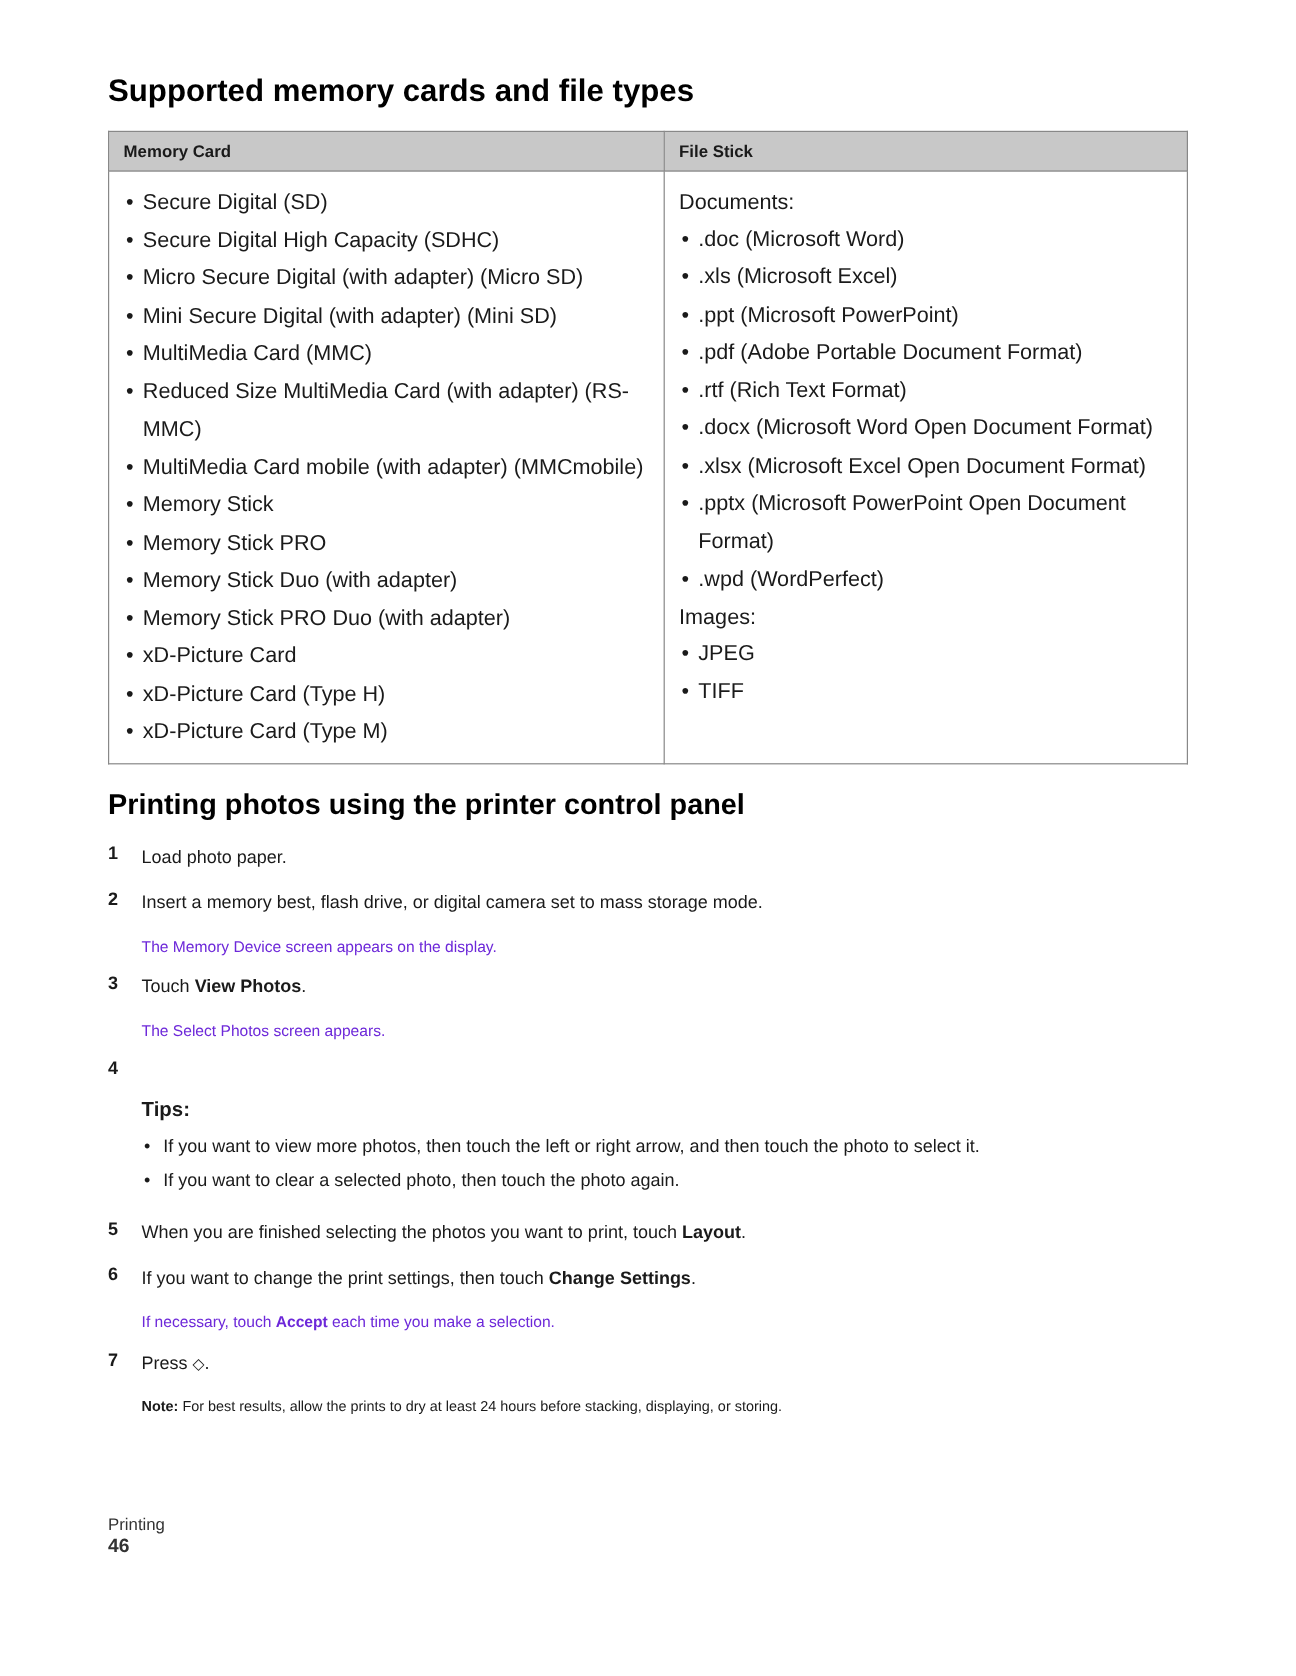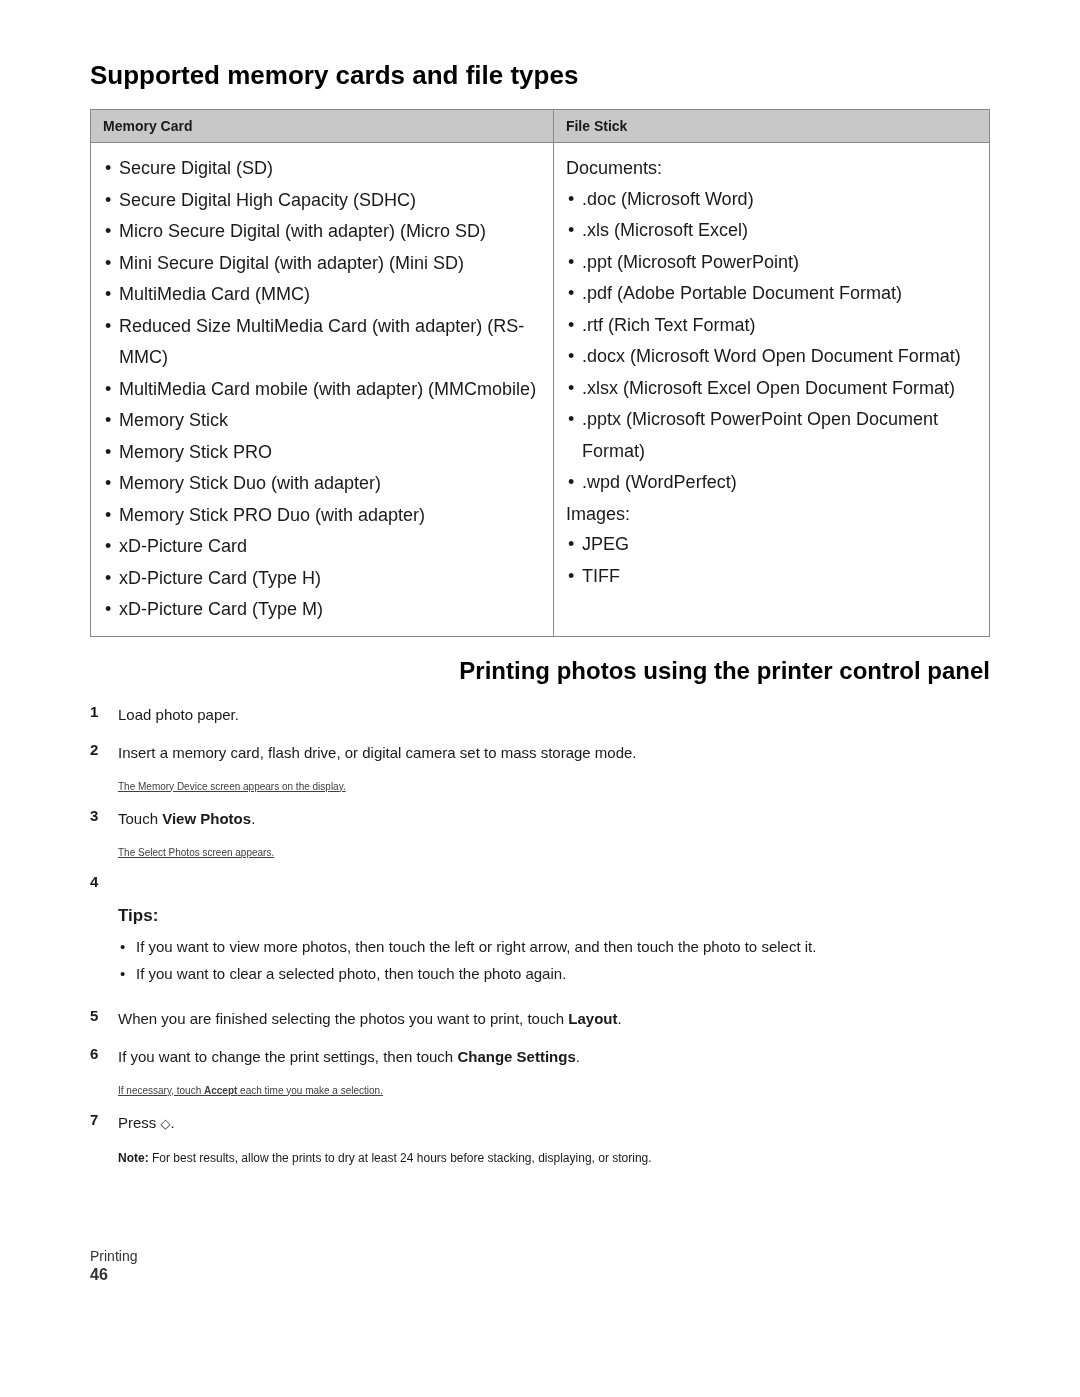--- a/index.html
+++ b/index.html
@@ -23,21 +23,20 @@
       font-weight: bold;
       margin-bottom: 18px;
       color: #000;
     }
 
     h2.section-title {
       font-size: 24px;
       font-weight: bold;
       margin-bottom: 18px;
       color: #000;
-      text-align: right;
     }
 
     
     .memory-table {
       width: 100%;
       border-collapse: collapse;
       margin-bottom: 20px;
       border: 1px solid #888;
     }
 
@@ -96,24 +95,23 @@
     }
 
     .step-content {
       font-size: 15px;
       line-height: 1.6;
     }
 
     .step-sub {
       margin-left: 28px;
       margin-bottom: 12px;
-      font-size: 10px;
+      font-size: 13px;
       line-height: 1.6;
-      color: #404040;
-      text-decoration: underline;
+      color: #6d28d9;
     }
 
     
     .tips-section {
       margin: 16px 0 20px 28px;
     }
 
     .tips-title {
       font-size: 17px;
       font-weight: bold;
@@ -230,21 +228,21 @@
 
 <div class="steps-section">
 
   <div class="step">
     <span class="step-number">1</span>
     <span class="step-content">Load photo paper.</span>
   </div>
 
   <div class="step">
     <span class="step-number">2</span>
-    <span class="step-content">Insert a memory card, flash drive, or digital camera set to mass storage mode.</span>
+    <span class="step-content">Insert a memory best, flash drive, or digital camera set to mass storage mode.</span>
   </div>
   <div class="step-sub">The Memory Device screen appears on the display.</div>
 
   <div class="step">
     <span class="step-number">3</span>
     <span class="step-content">Touch <strong>View Photos</strong>.</span>
   </div>
   <div class="step-sub">The Select Photos screen appears.</div>
 
   <div class="step">

